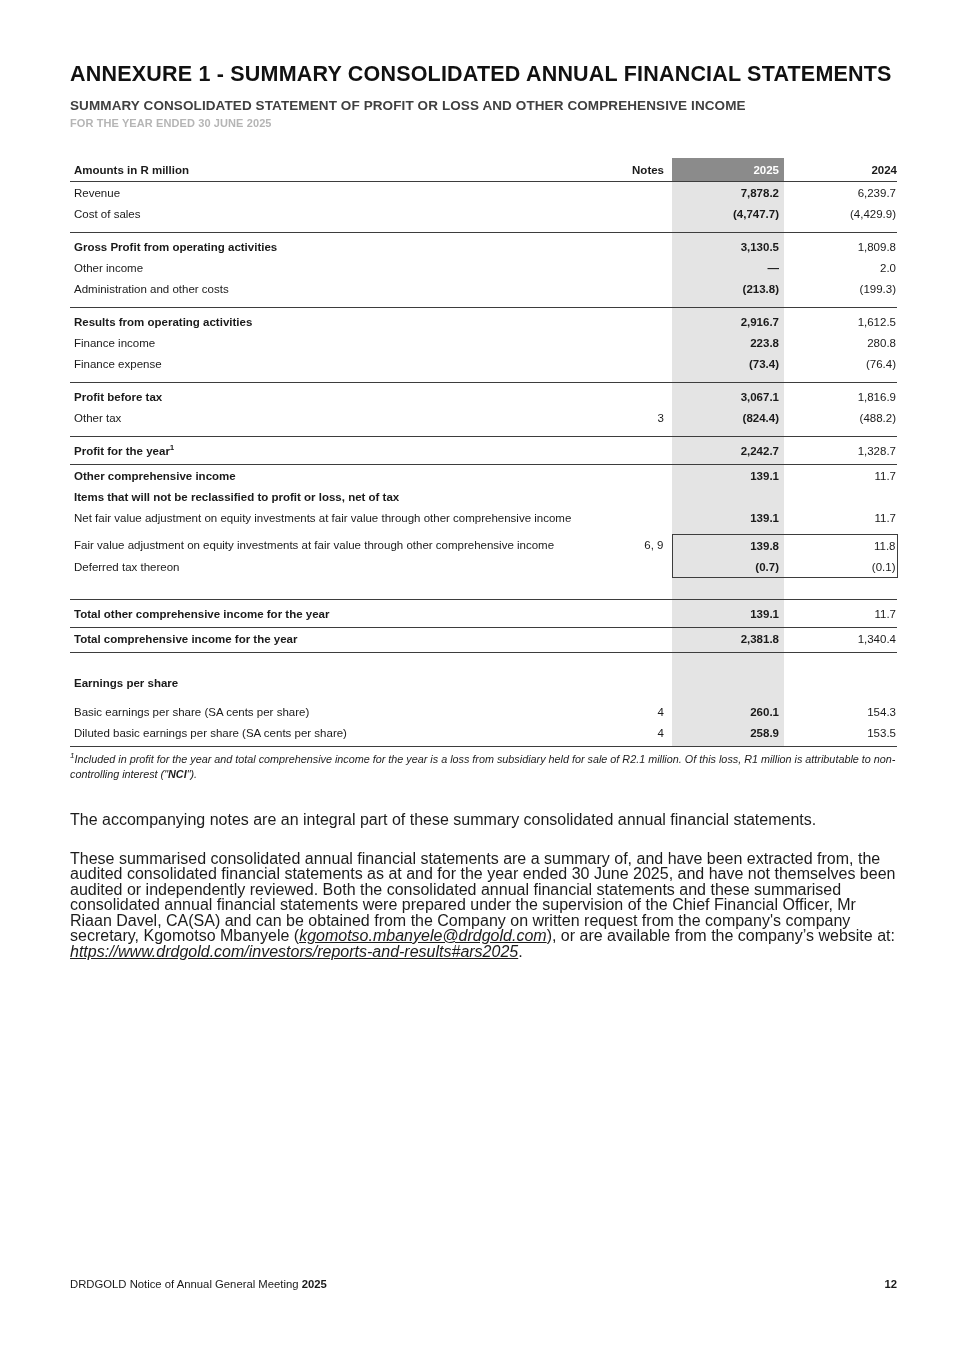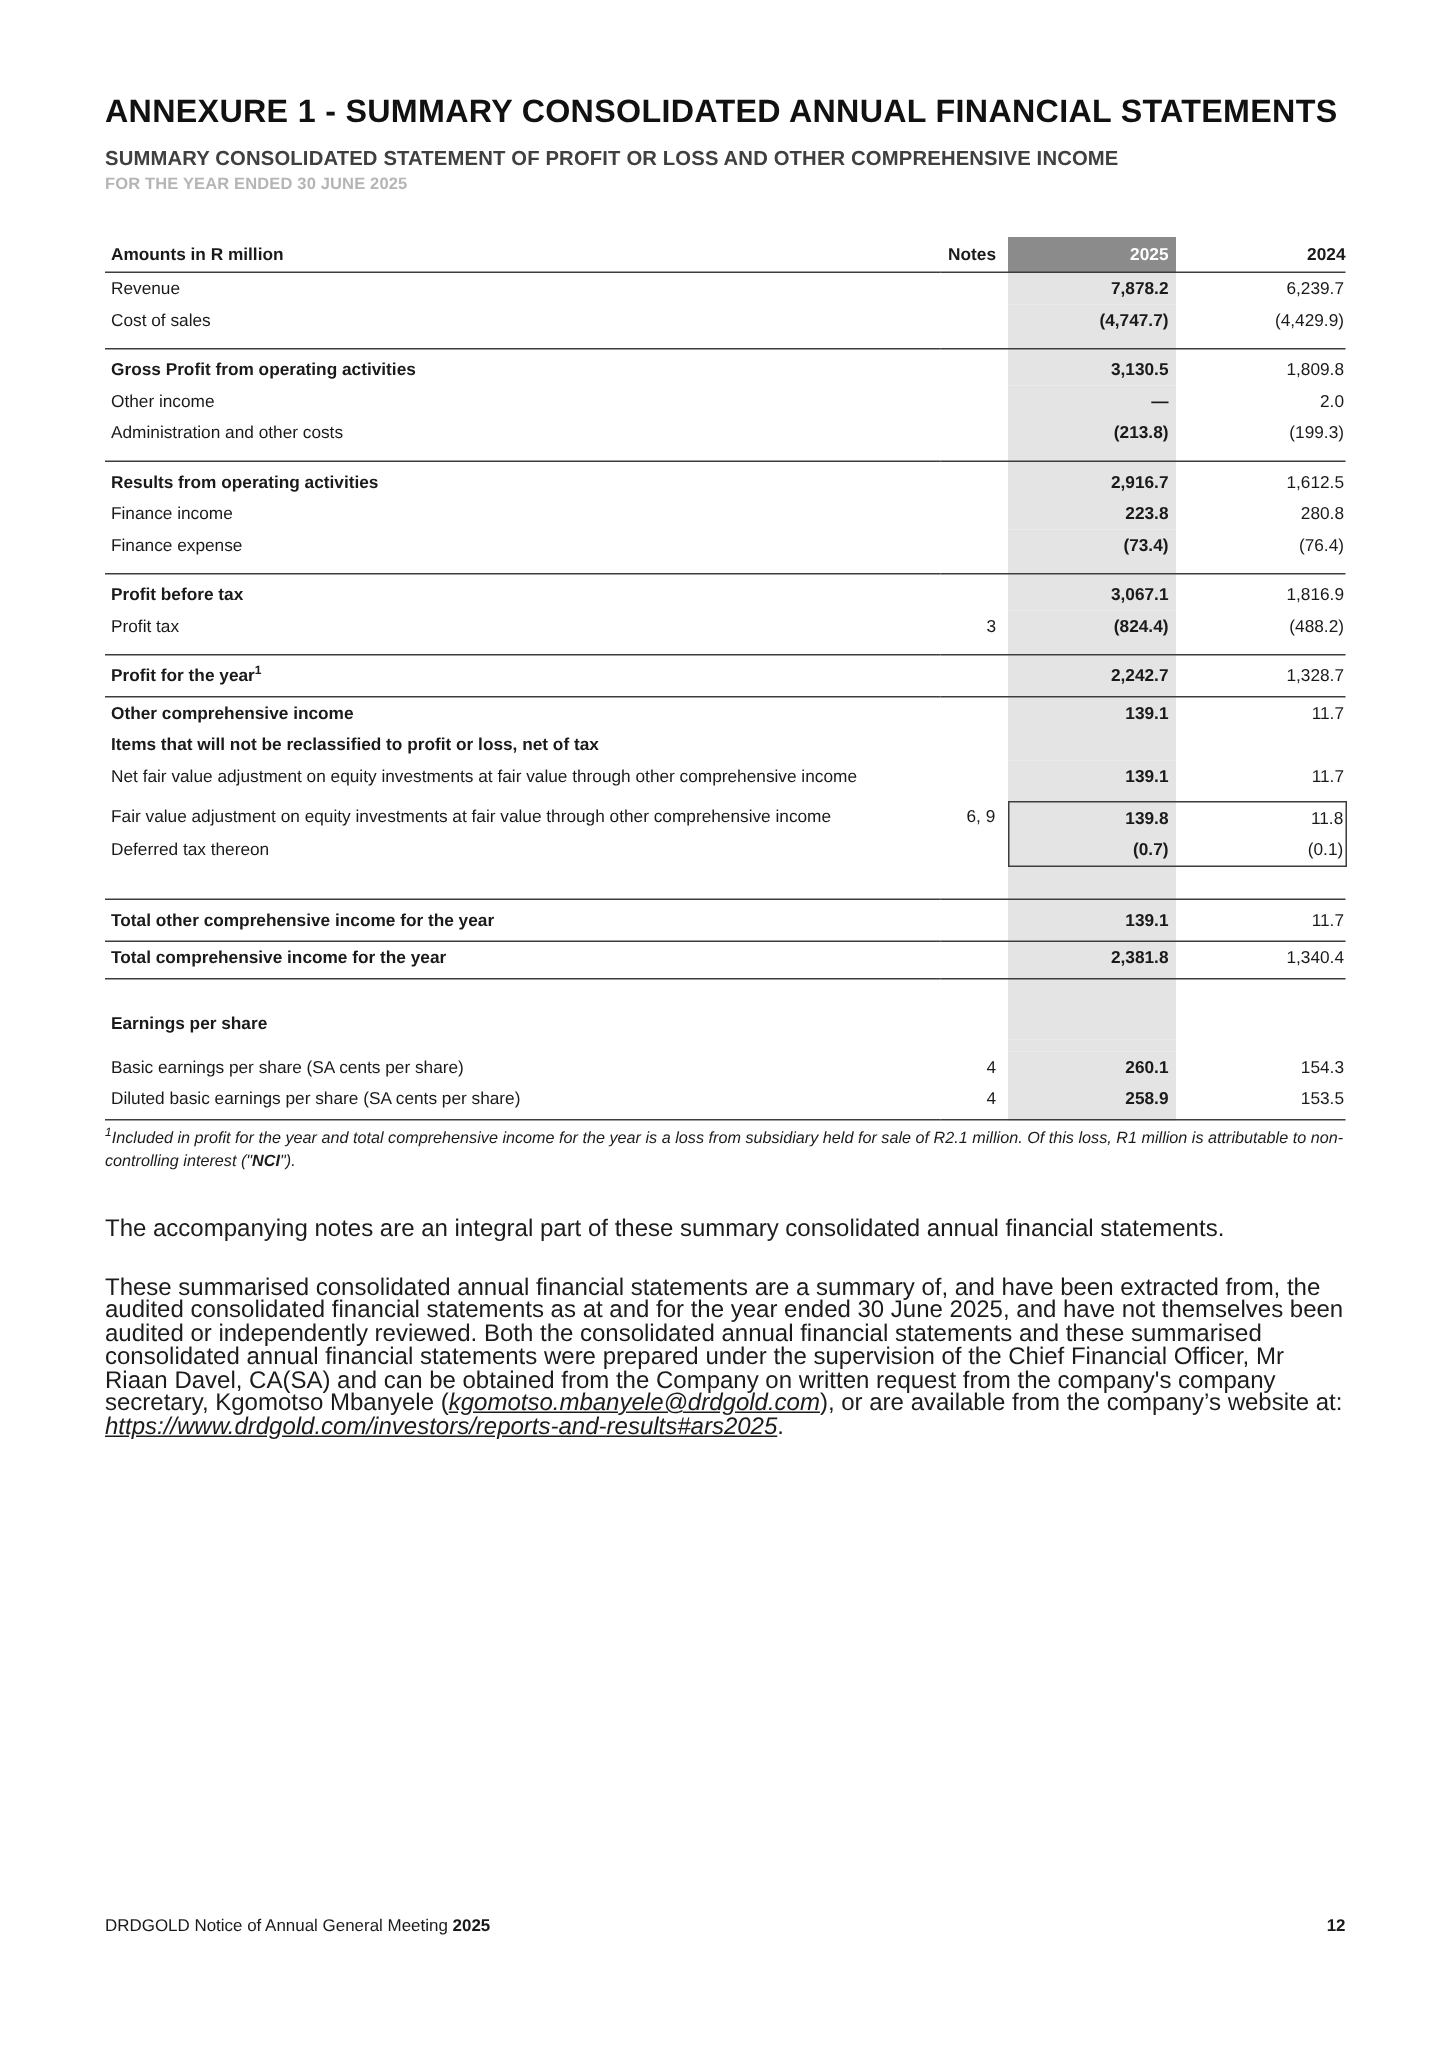--- a/index.html
+++ b/index.html
@@ -132,21 +132,21 @@
           <td class="c-2025">(73.4)</td>
           <td class="c-2024">(76.4)</td>
         </tr>
         <tr class="bold rule-above">
           <td class="c-label">Profit before tax</td>
           <td class="c-notes"></td>
           <td class="c-2025">3,067.1</td>
           <td class="c-2024">1,816.9</td>
         </tr>
         <tr class="pad-bottom">
-          <td class="c-label">Profit tax</td>
+          <td class="c-label">Other tax</td>
           <td class="c-notes">3</td>
           <td class="c-2025">(824.4)</td>
           <td class="c-2024">(488.2)</td>
         </tr>
         <tr class="bold rule-above rule-below">
           <td class="c-label">Profit for the year<sup>1</sup></td>
           <td class="c-notes"></td>
           <td class="c-2025">2,242.7</td>
           <td class="c-2024">1,328.7</td>
         </tr>

